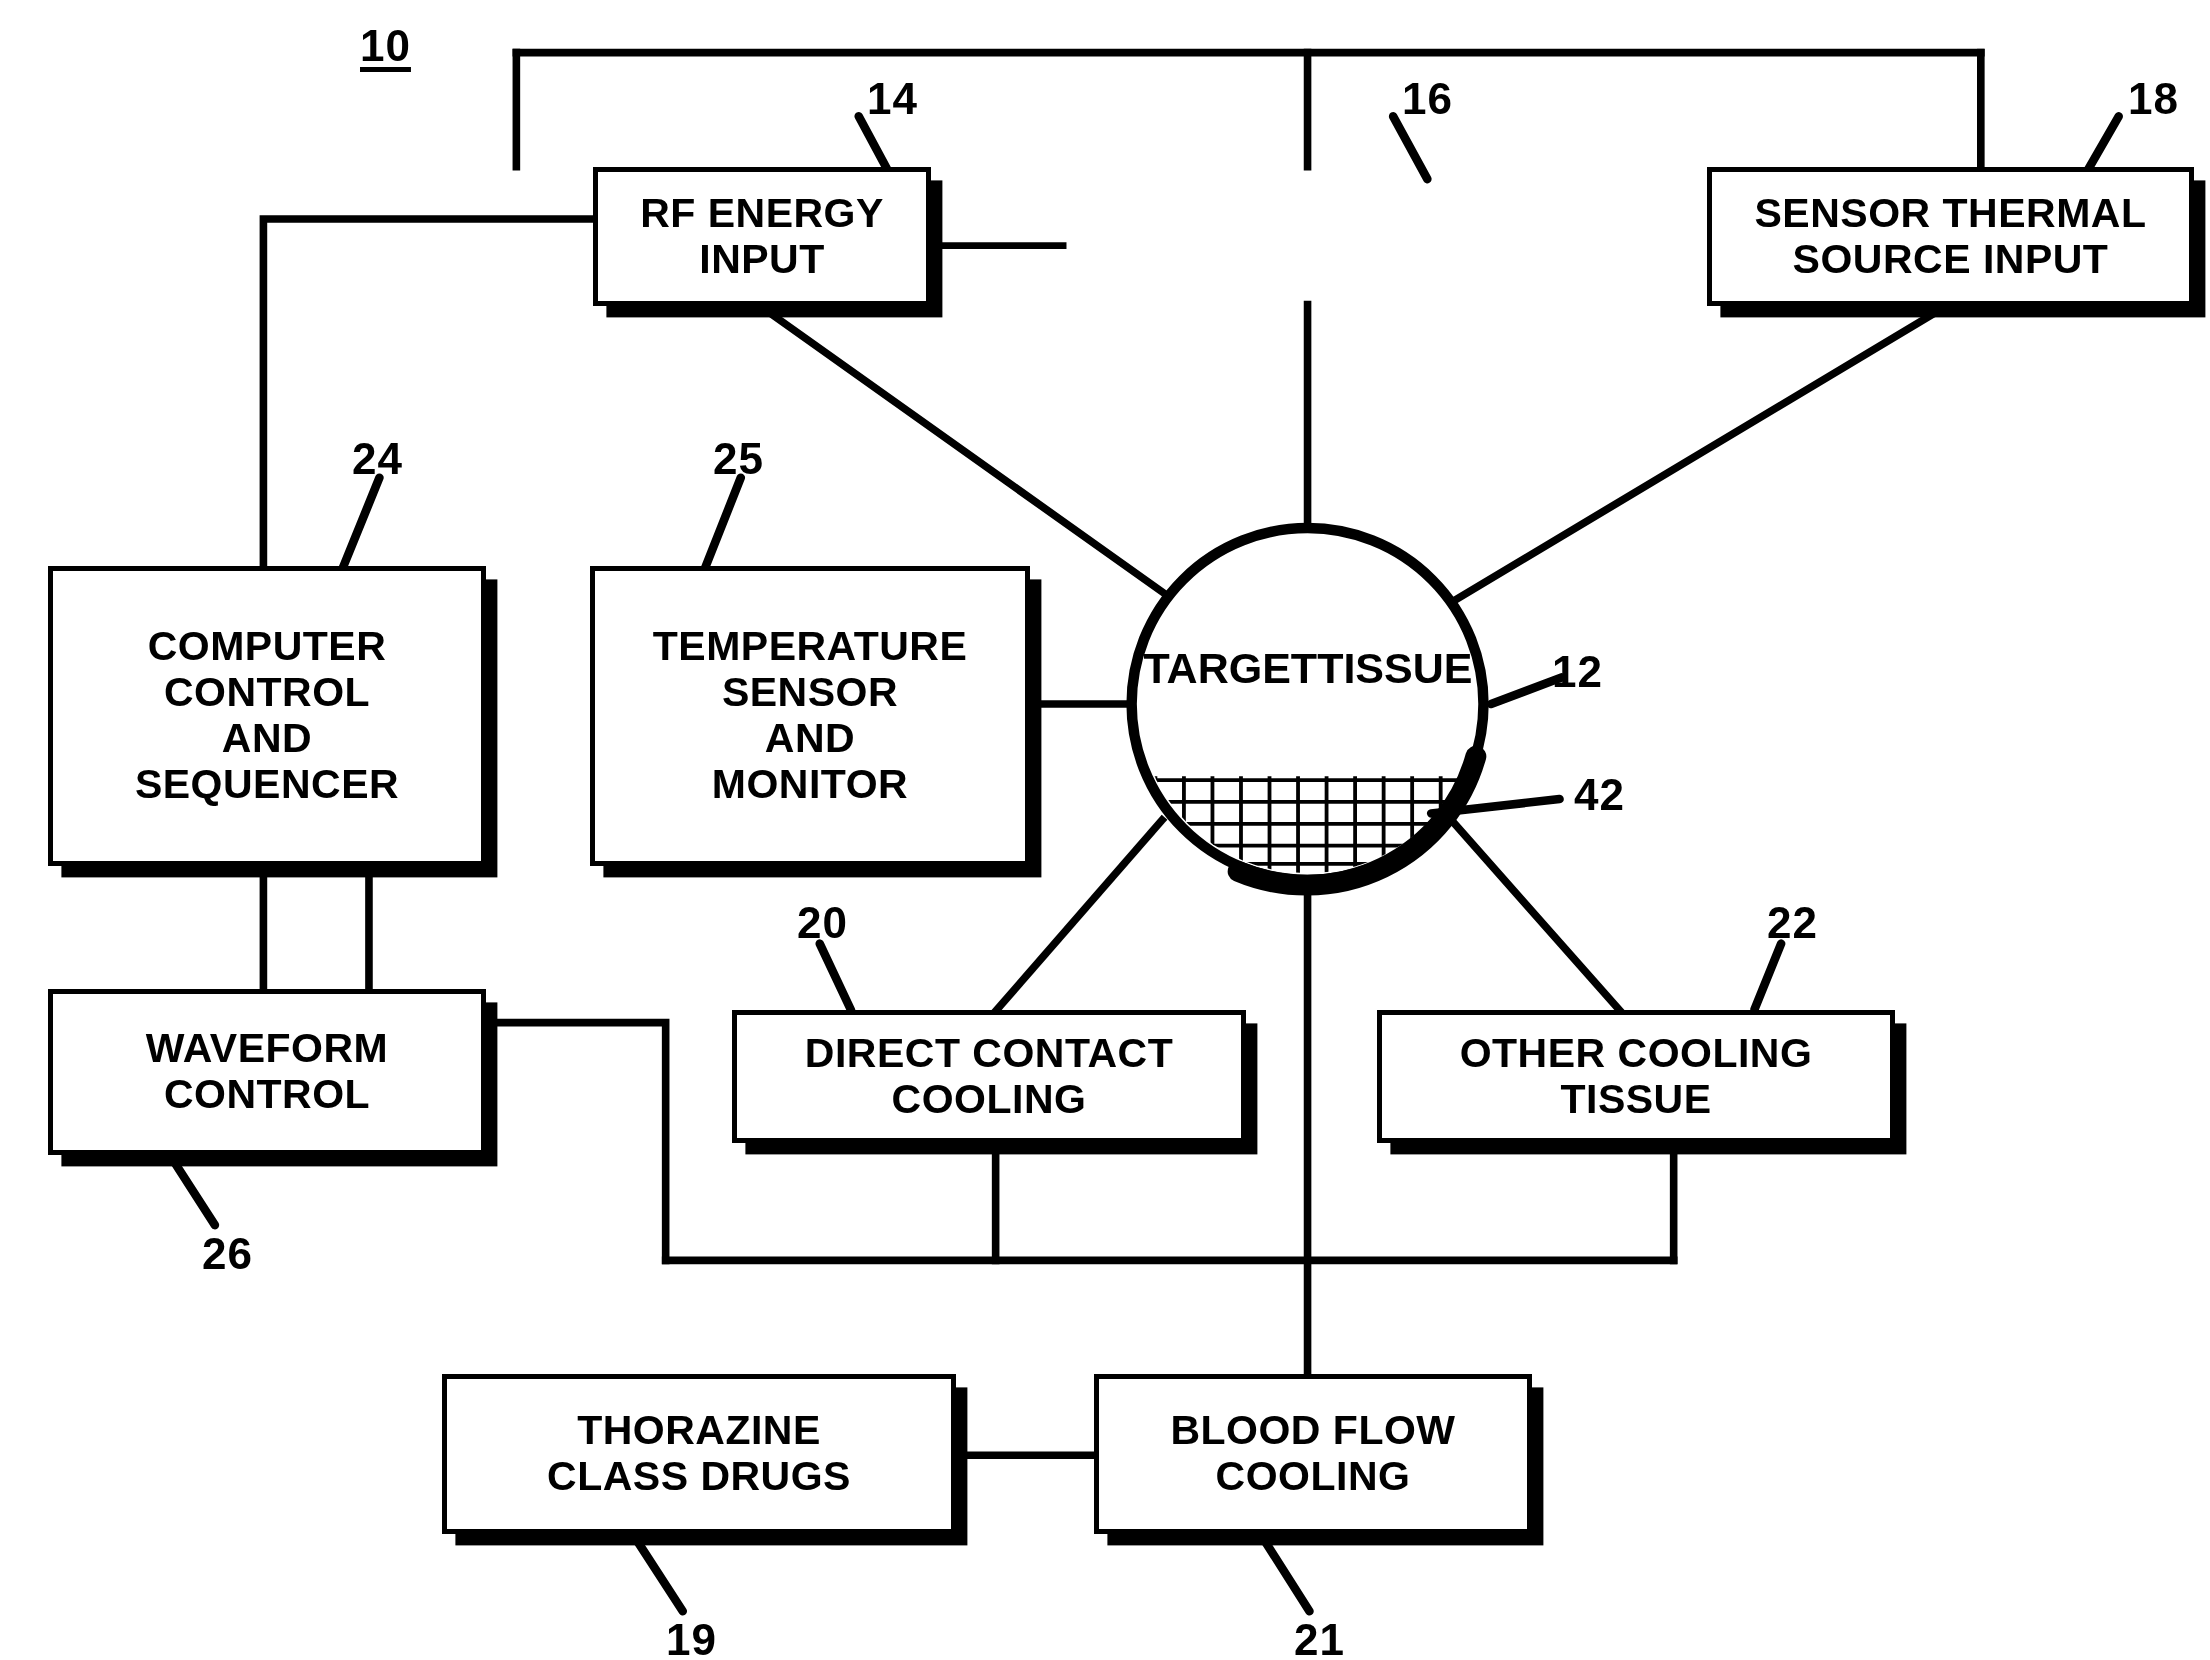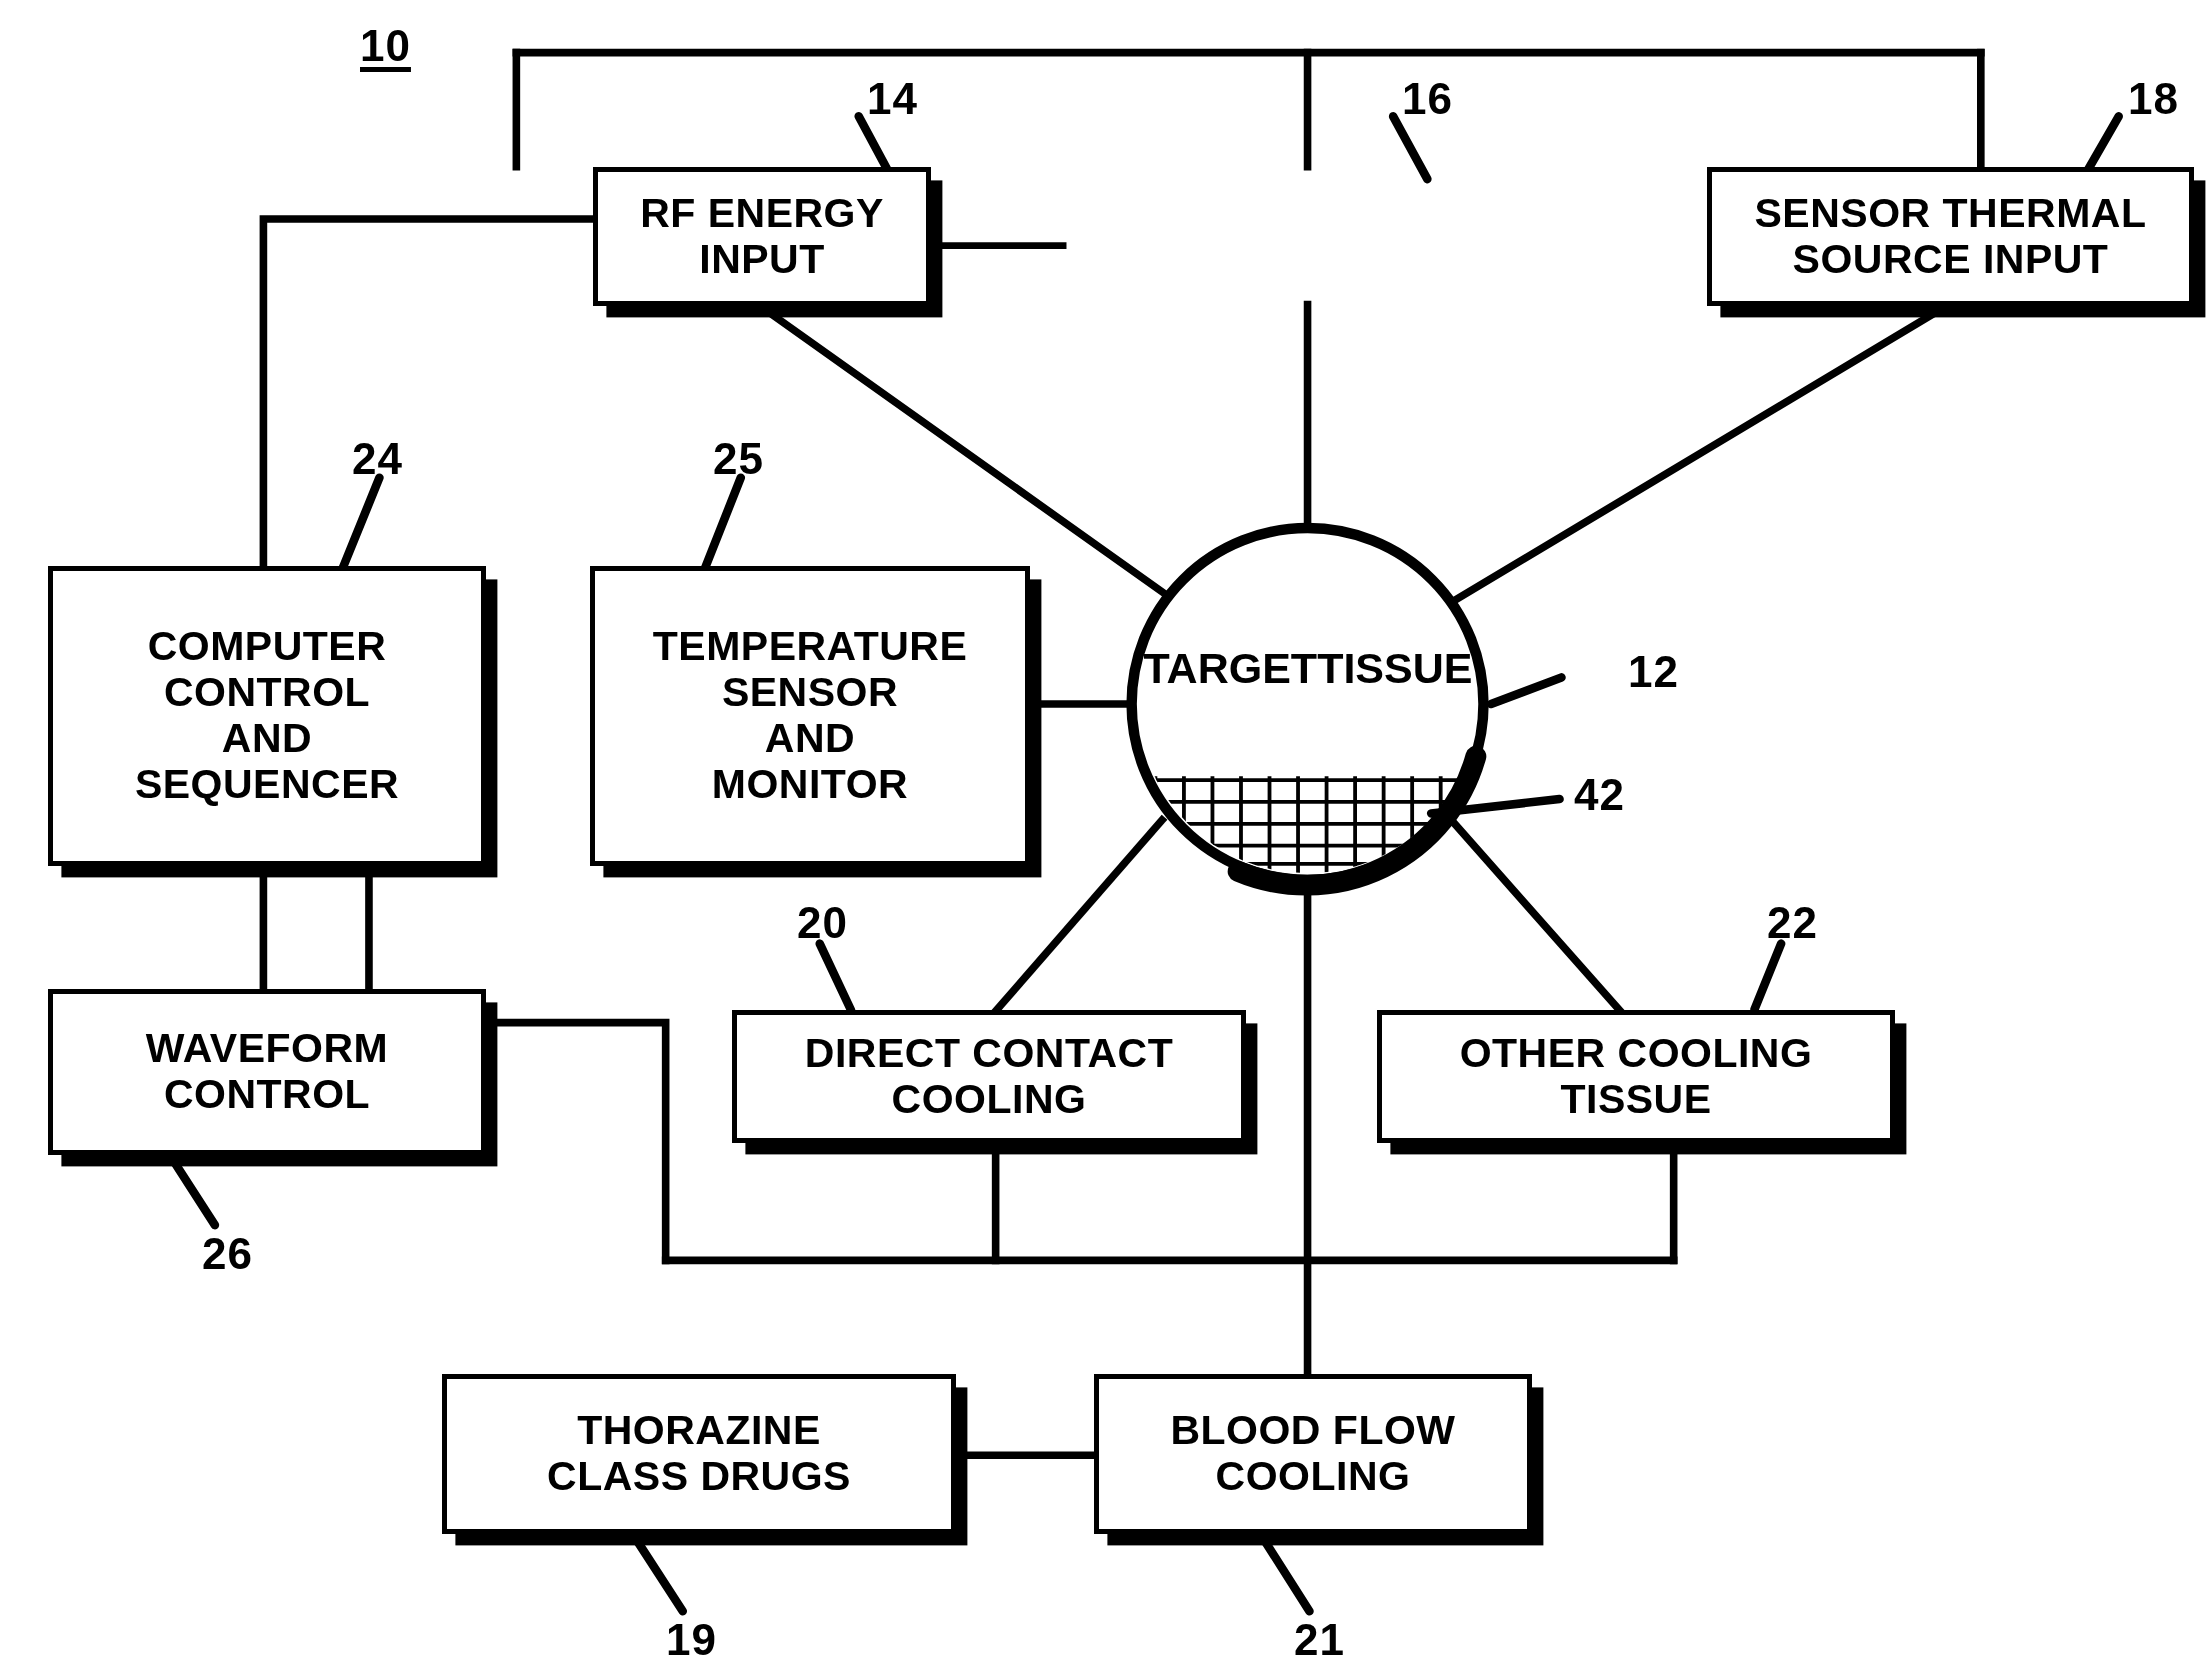--- a/index.html
+++ b/index.html
@@ -228,21 +228,21 @@
   <div class="refnum" style="left:867px; top:74px;">14</div>
 
   <div class="refnum" style="left:1402px; top:74px;">16</div>
 
   <div class="refnum" style="left:2128px; top:74px;">18</div>
 
   <div class="refnum" style="left:352px; top:434px;">24</div>
 
   <div class="refnum" style="left:713px; top:434px;">25</div>
 
-  <div class="refnum" style="left:1628px; top:647px;">12</div>
+  <div class="refnum" style="left:1552px; top:647px;">12</div>
 
   <div class="refnum" style="left:1574px; top:770px;">42</div>
 
   <div class="refnum" style="left:797px; top:898px;">20</div>
 
   <div class="refnum" style="left:1767px; top:898px;">22</div>
 
   <div class="refnum" style="left:202px; top:1229px;">26</div>
 
   <div class="refnum" style="left:666px; top:1615px;">19</div>

